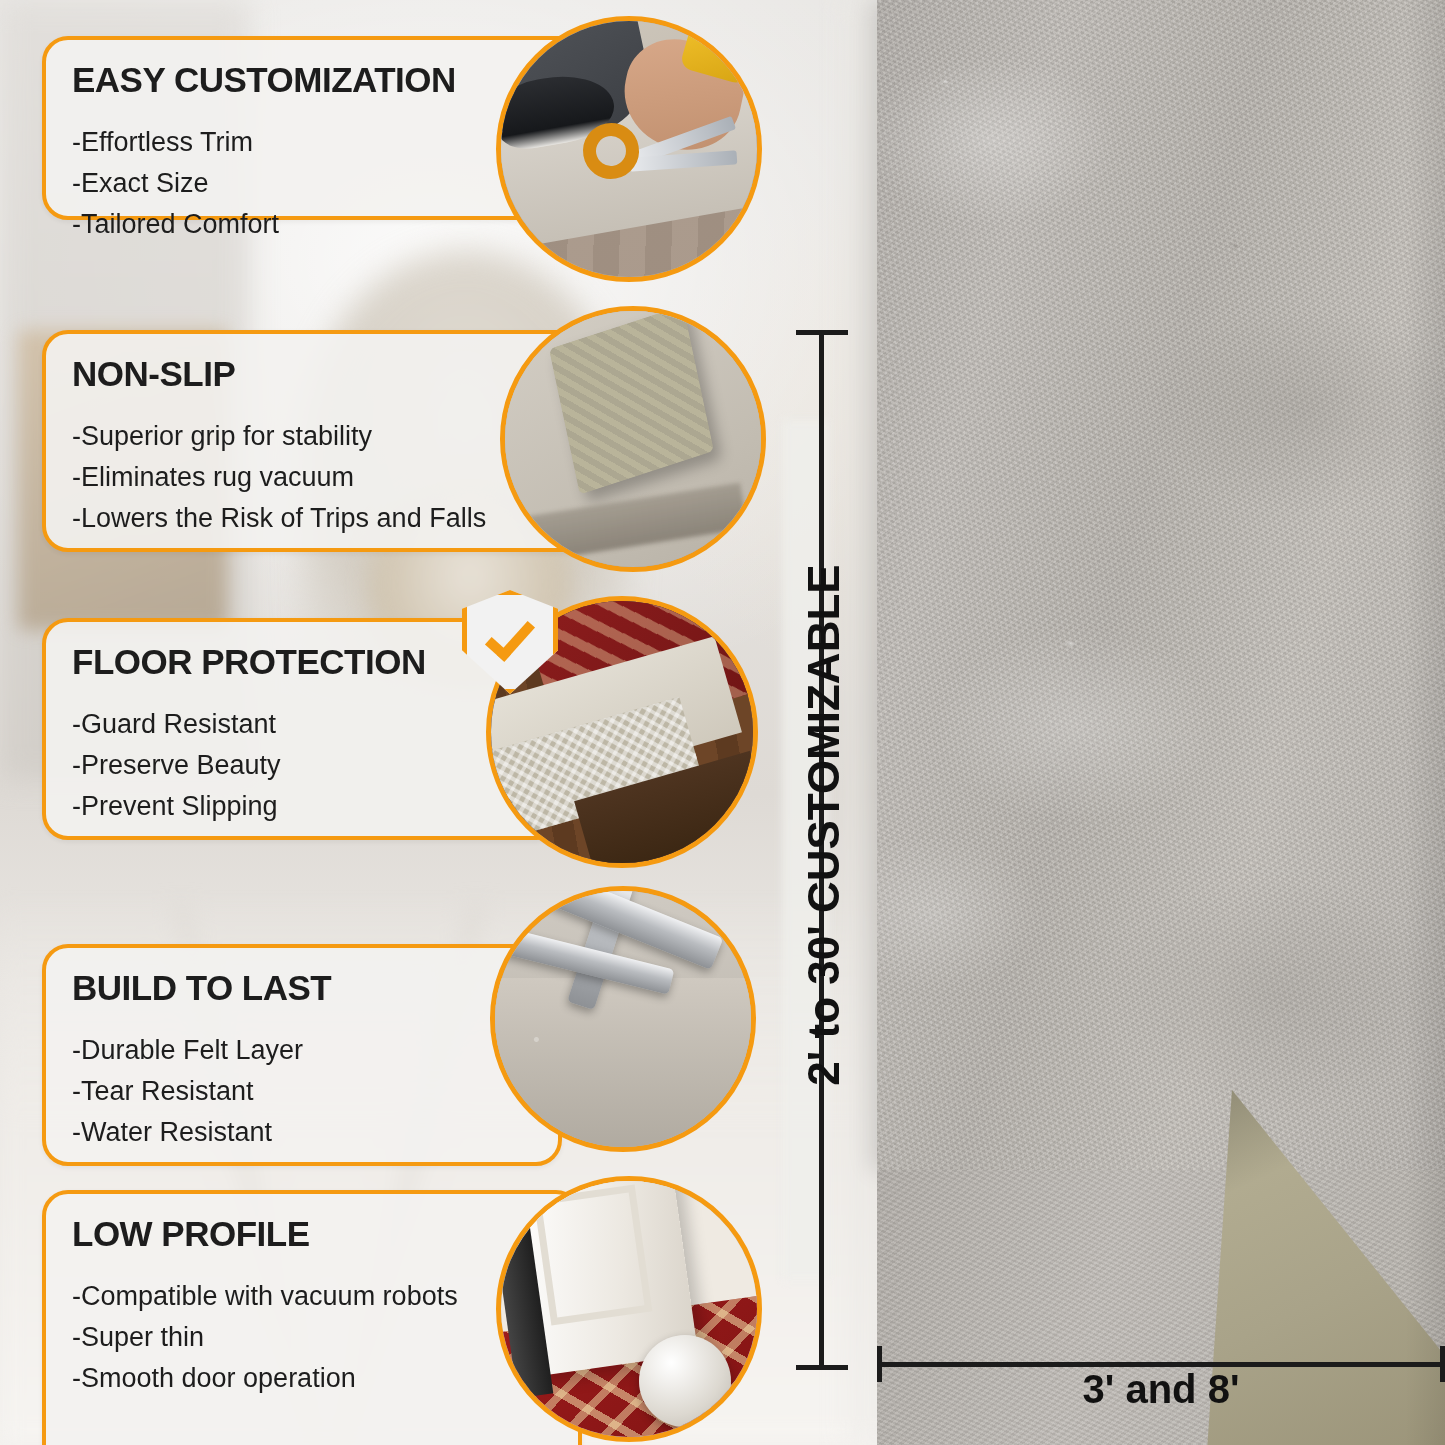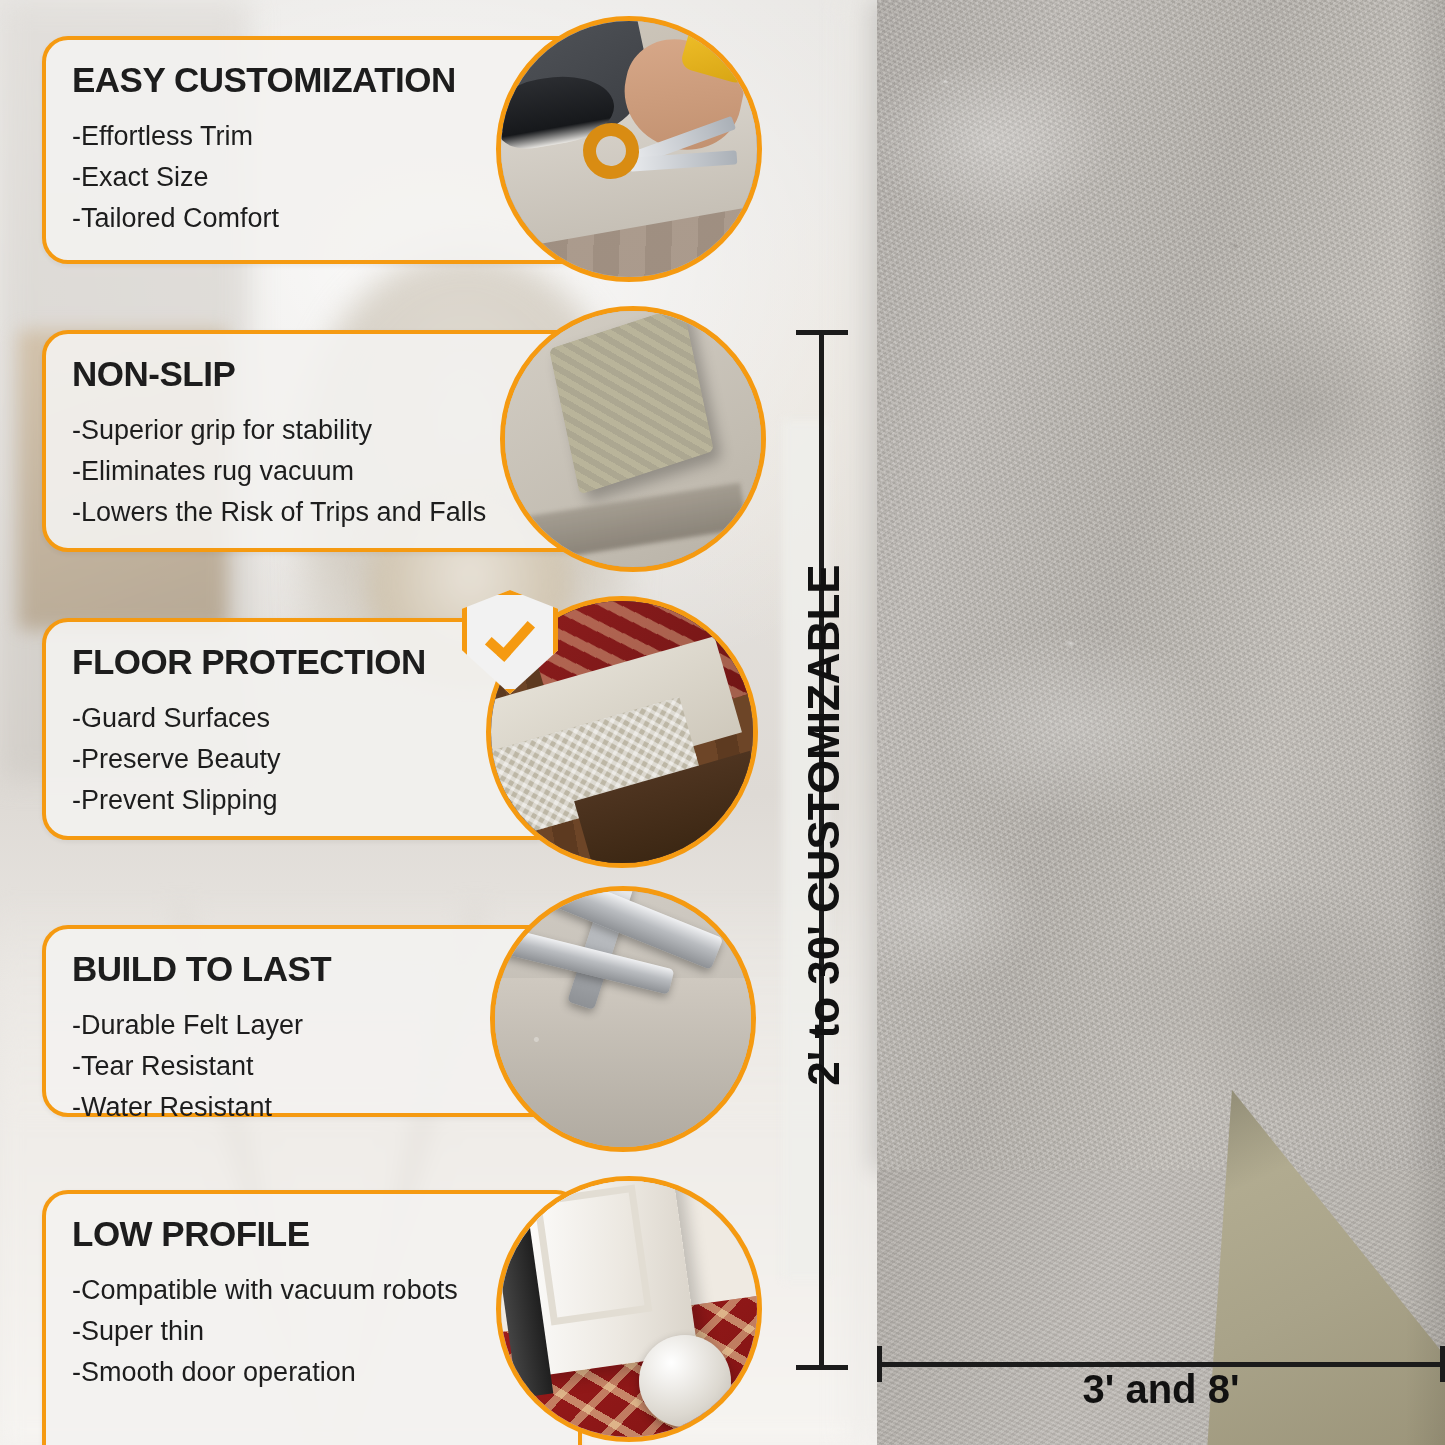--- a/index.html
+++ b/index.html
@@ -77,21 +77,21 @@
   }
   .card .title {
     font-weight: bold;
     font-size: 35px;
     letter-spacing: -0.5px;
     color: #1d1d1d;
     font-family: "Liberation Sans", sans-serif;
     white-space: nowrap;
   }
   .card .bullets {
-    margin-top: 16px;
+    margin-top: 22px;
   }
   .card .bullets div {
     font-size: 27px;
     color: #1d1d1d;
     line-height: 1.52;
     white-space: nowrap;
   }
   .card-inner { padding: 20px 26px 18px 26px; }
 
   
@@ -430,21 +430,21 @@
     <div class="line"></div>
     <div class="cap-l"></div>
     <div class="cap-r"></div>
   </div>
   <div class="hdim-label">
     <div class="l2">3' and 8'</div>
   </div>
 
   <div class="features">
 
-    <div class="card" style="left:42px; top:36px; width:600px; height:228px;">
+    <div class="card" style="left:42px; top:36px; width:600px; height:184px;">
       <div class="card-inner">
         <div class="title">EASY CUSTOMIZATION</div>
         <div class="bullets">
           <div>-Effortless Trim</div>
           <div>-Exact Size</div>
           <div>-Tailored Comfort</div>
         </div>
       </div>
     </div>
     <div class="photo" style="left:496px; top:16px; width:266px; height:266px;">
@@ -478,36 +478,36 @@
     </div>
 
     <div class="shield" style="left:462px; top:590px;">
       <div class="check"></div>
     </div>
 
     <div class="card" style="left:42px; top:618px; width:520px; height:222px;">
       <div class="card-inner">
         <div class="title">FLOOR PROTECTION</div>
         <div class="bullets">
-          <div>-Guard Surfaces</div>
+          <div>-Guard Resistant</div>
           <div>-Preserve Beauty</div>
           <div>-Prevent Slipping</div>
         </div>
       </div>
     </div>
     <div class="photo" style="left:486px; top:596px; width:272px; height:272px;">
       <div class="ph3-bg"></div>
       <div class="ph3-wood"></div>
       <div class="ph3-rug"></div>
       <div class="ph3-felt"></div>
       <div class="ph3-grip"></div>
       <div class="ph3-dark"></div>
     </div>
 
-    <div class="card" style="left:42px; top:925px; width:520px; height:192px;">
+    <div class="card" style="left:42px; top:944px; width:520px; height:222px;">
       <div class="card-inner">
         <div class="title">BUILD TO LAST</div>
         <div class="bullets">
           <div>-Durable Felt Layer</div>
           <div>-Tear Resistant</div>
           <div>-Water Resistant</div>
         </div>
       </div>
     </div>
     <div class="photo" style="left:490px; top:886px; width:266px; height:266px;">

